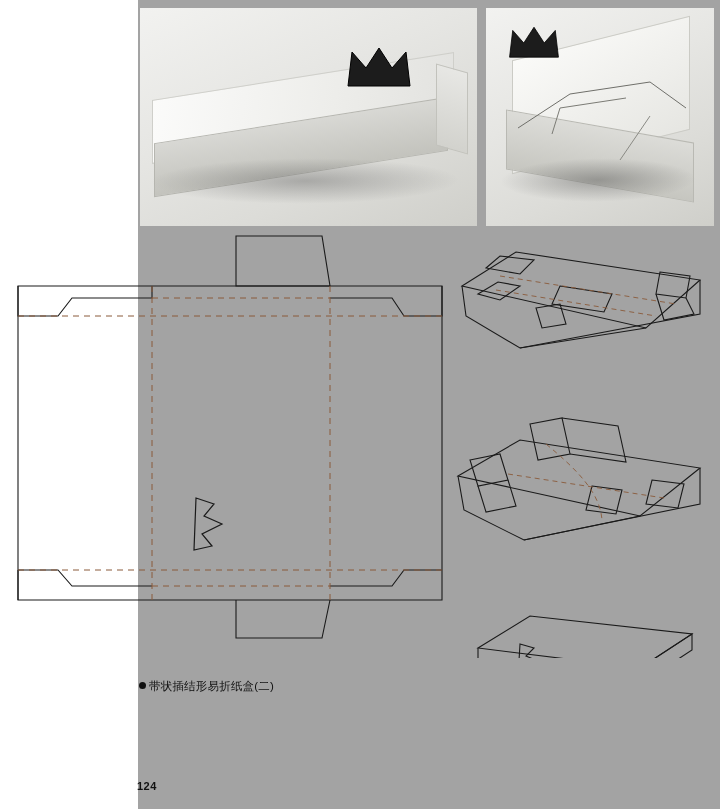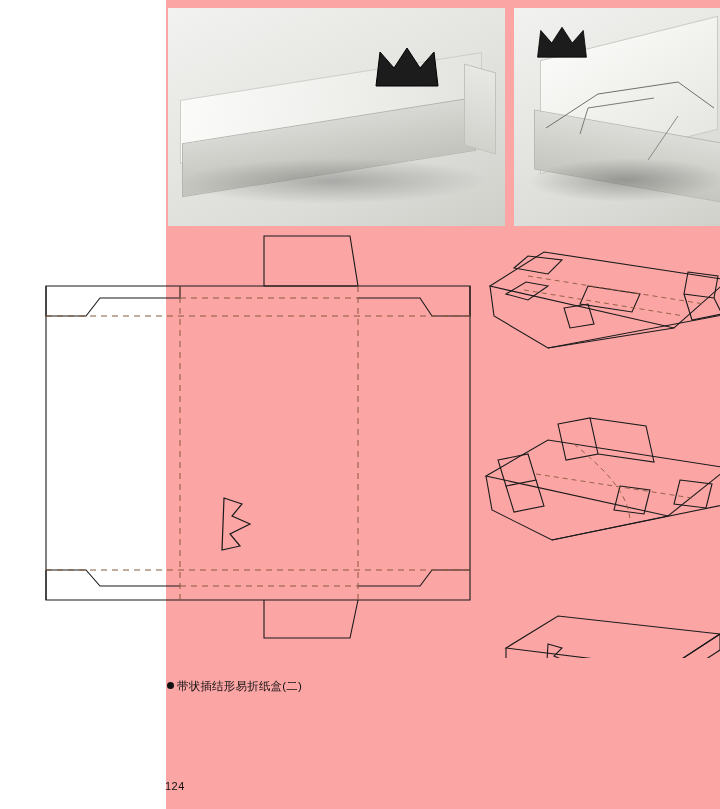--- a/index.html
+++ b/index.html
@@ -10,22 +10,21 @@
   body {
     width: 720px;
     height: 809px;
     position: relative;
     font-family: "Liberation Sans", sans-serif;
     overflow: hidden;
   }
   .page {
     position: absolute;
     inset: 0;
-    background: #fca5a5;
-    margin-left: 28px;
+    background: #a3a3a3;
   }
   
   .left-margin {
     position: absolute;
     left: 0; top: 0;
     width: 138px; height: 809px;
     background: #ffffff;
   }
 
   
@@ -145,21 +144,21 @@
     letter-spacing: .1px;
     margin-top: 2px;
   }
   .caption-body p { margin: 0; }
   .indent { text-indent: 22px; }
 
   .folio {
     position: absolute;
     left: 137px; top: 780px;
     font-size: 11px;
-    font-weight: normal;
+    font-weight: bold;
     color: #111;
     letter-spacing: .5px;
   }
 </style>
 </head>
 <body>
 
 <div class="page">
 
   <div class="left-margin"></div>

